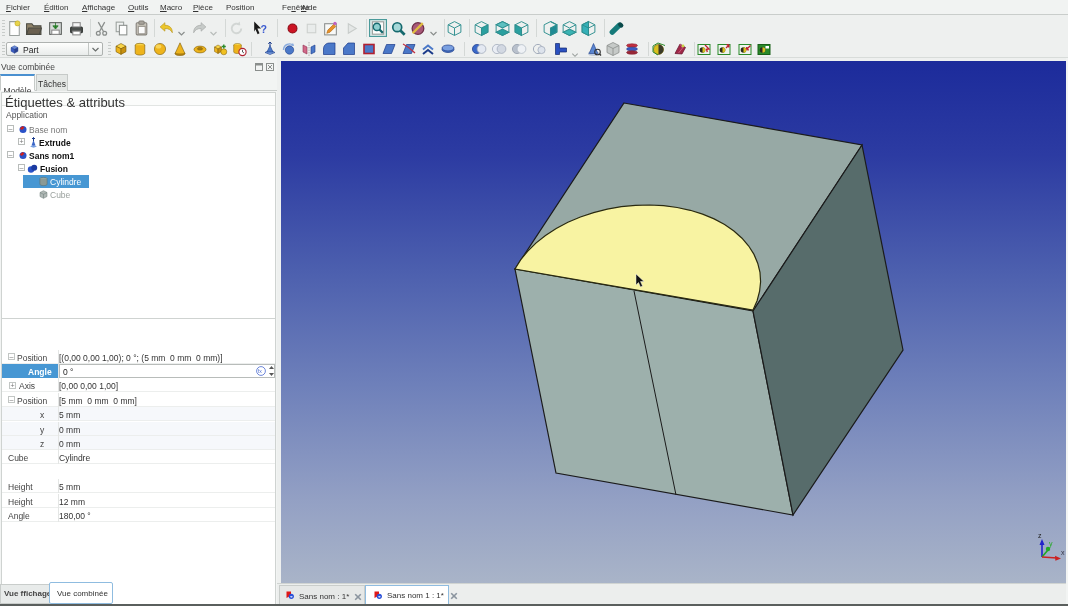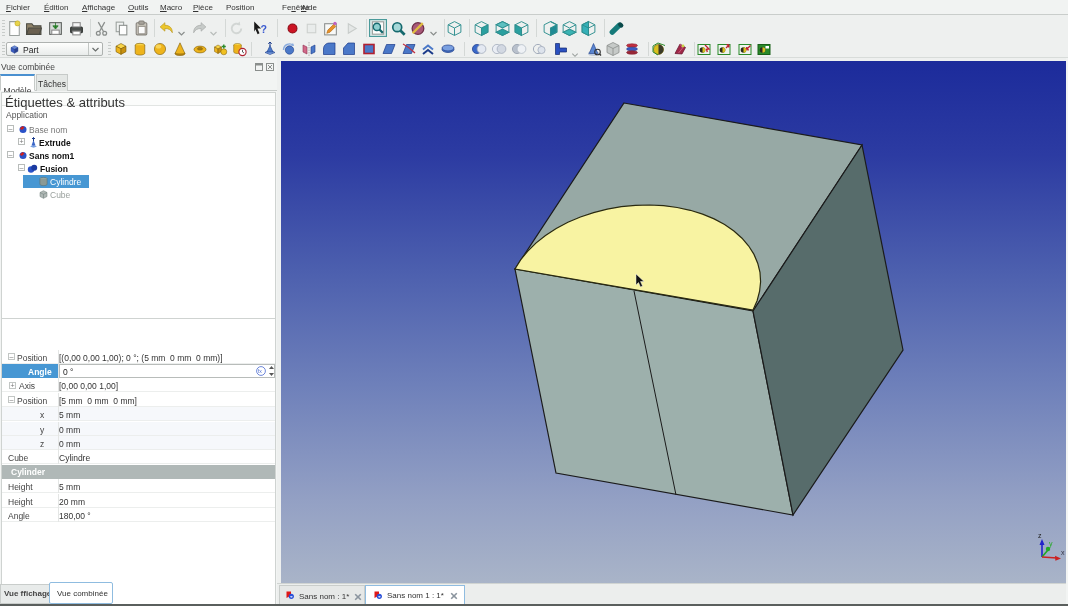--- a/index.html
+++ b/index.html
@@ -469,29 +469,28 @@
         <div class="prow" style="top:116.9px;background:#f6f8fb;">
           <span class="pl" style="left:38px">z</span>
           <span class="pv">0 mm</span>
           <span class="pdiv"></span>
         </div>
         <div class="prow" style="top:131.3px;">
           <span class="pl" style="left:6px">Cube</span>
           <span class="pv">Cylindre</span>
           <span class="pdiv"></span>
         </div>
-        <div class="phead" style="top:145.7px">Cylinder</div>
         <div class="prow" style="top:160.1px;">
           <span class="pl" style="left:6px">Height</span>
           <span class="pv">5 mm</span>
           <span class="pdiv"></span>
         </div>
         <div class="prow" style="top:174.5px;">
           <span class="pl" style="left:6px">Height</span>
-          <span class="pv">20 mm</span>
+          <span class="pv">12 mm</span>
           <span class="pdiv"></span>
         </div>
         <div class="prow" style="top:188.9px;">
           <span class="pl" style="left:6px">Angle</span>
           <span class="pv">180,00 °</span>
           <span class="pdiv"></span>
         </div>
       </div>
 <div id="dockbot">
 <span style="position:absolute;left:0px;top:2px;width:50px;height:20px;background:#e8ebea;border:1px solid #c9cdcb;"></span>
@@ -526,21 +525,21 @@
         <span style="position:absolute;left:6px;top:5px"><svg width="9" height="9" viewBox="0 0 9 9">
             <path d="M0.5 0.5h4.5v4L0.5 7z" fill="#e01818"></path>
             <circle cx="5.3" cy="5.3" r="2.6" fill="#2a50d8"></circle>
             <path d="M4.2 5.3a1.2 1.2 0 1 0 2.4 0" fill="#fff"></path>
           </svg></span>
         <span style="position:absolute;left:19px;top:6px">Sans nom : 1*</span>
         <span style="position:absolute;left:74px;top:7px"><svg width="8" height="8" viewBox="0 0 8 8">
             <path d="M1.2 1.2l5.6 5.6M6.8 1.2L1.2 6.8" stroke="#8a949e" stroke-width="1.6"></path>
           </svg></span>
       </span>
-<span class="dct act" style="left:88px;width:100px;">
+<span class="dct act" style="left:88px;width:84px;">
         <span style="position:absolute;left:8px;top:5px"><svg width="9" height="9" viewBox="0 0 9 9">
             <path d="M0.5 0.5h4.5v4L0.5 7z" fill="#e01818"></path>
             <circle cx="5.3" cy="5.3" r="2.6" fill="#2a50d8"></circle>
             <path d="M4.2 5.3a1.2 1.2 0 1 0 2.4 0" fill="#fff"></path>
           </svg></span>
         <span style="position:absolute;left:21px;top:5px">Sans nom 1 : 1*</span>
         <span style="position:absolute;left:84px;top:6px"><svg width="8" height="8" viewBox="0 0 8 8">
             <path d="M1.2 1.2l5.6 5.6M6.8 1.2L1.2 6.8" stroke="#8a949e" stroke-width="1.6"></path>
           </svg></span>
       </span>

